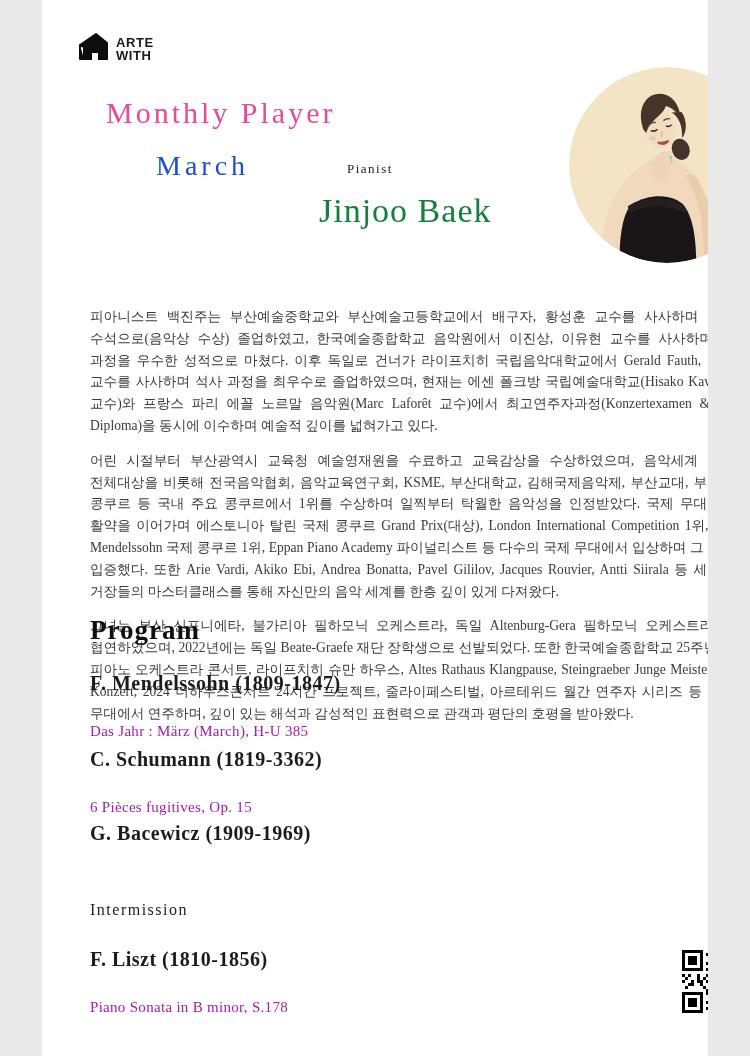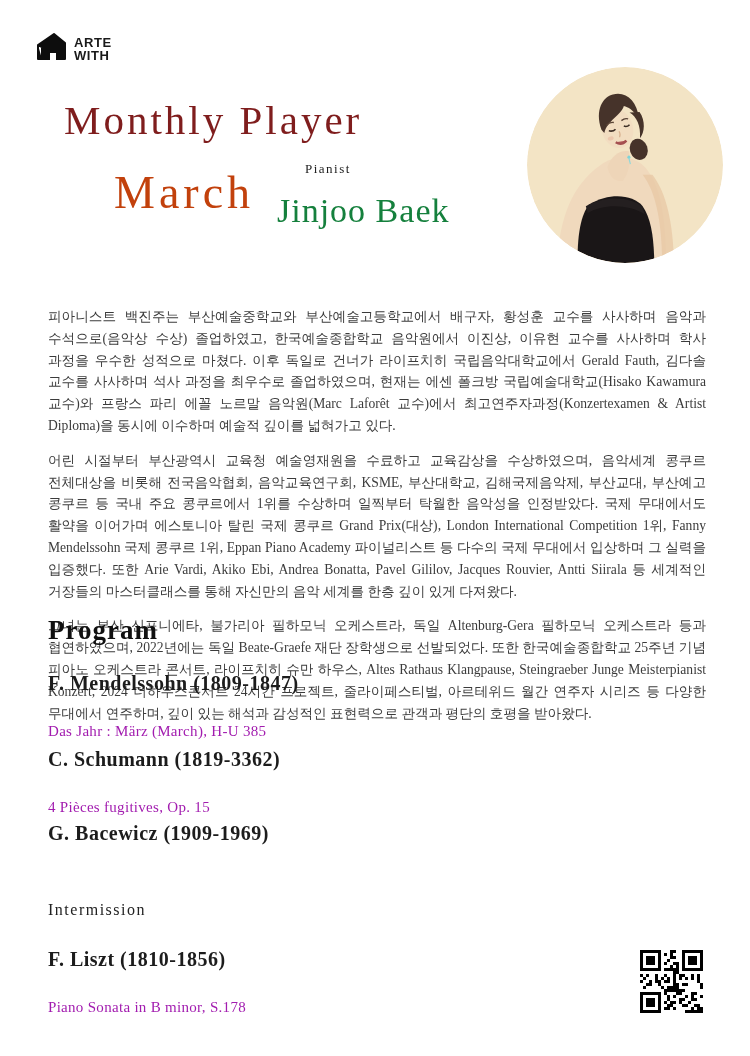--- a/index.html
+++ b/index.html
@@ -1,36 +1,36 @@
 <!DOCTYPE html>
 <html><head>
 <meta charset="utf-8">
 <style>
   * { margin:0; padding:0; box-sizing:border-box; }
   html,body { background:#e9e9e9; }
   .page {
     position:relative;
-    width:750px; height:1056px;
+    width:666px; height:1056px;
     margin:0 auto;
     background:#ffffff;
     font-family:"Liberation Serif","DejaVu Serif",serif;
     color:#222;
     overflow:hidden;
     text-decoration:underline;
   }
   
   .logo { position:absolute; left:36px; top:33px; display:flex; align-items:center; gap:7px; }
   .logo-text {
     font-family:"Liberation Sans","DejaVu Sans",sans-serif;
     font-weight:700; font-size:13px; line-height:13.5px;
     letter-spacing:0.6px; color:#1a1a1a;
   }
   
-  .title-line1 { position:absolute; left:64px; top:96px;  font-size:41px; letter-spacing:3px; color:#7f1d1d; }
-  .title-line2 { position:absolute; left:114px; top:150px; font-size:46px; letter-spacing:4px; color:#c2410c;margin-top:16px; }
+  .title-line1 { position:absolute; left:64px; top:96px;  font-size:30px; letter-spacing:3px; color:#ec4899; }
+  .title-line2 { position:absolute; left:114px; top:150px; font-size:28px; letter-spacing:4px; color:#1d4ed8; }
   .role-label  { position:absolute; left:305px; top:161px; font-size:13px; letter-spacing:1.5px; color:#1c1c1c; }
   .artist-name { position:absolute; left:277px; top:192px; font-size:34px; letter-spacing:1px; color:#15803d;text-align:right; }
   
   .portrait {
     position:absolute; left:527px; top:67px;
     width:196px; height:196px; border-radius:50%;
     overflow:hidden;
   }
   .portrait svg { display:block; width:100%; height:100%; }
   
@@ -128,21 +128,21 @@
 
   <div class="program-heading">Program</div>
 
   <div class="program-item item-0">
     <div class="composer">F. Mendelssohn (1809-1847)</div>
     <div class="piece">Das Jahr : März (March), H-U 385</div>
   </div>
 
   <div class="program-item item-1">
     <div class="composer">C. Schumann (1819-3362)</div>
-    <div class="piece">4 Pièces fugitives, Op. 15</div>
+    <div class="piece">6 Pièces fugitives, Op. 15</div>
   </div>
 
   <div class="program-item item-2">
     <div class="composer">G. Bacewicz (1909-1969)</div>
   </div>
 
   <div class="intermission">Intermission</div>
 
   <div class="program-item item-3">
     <div class="composer">F. Liszt  (1810-1856)</div>

